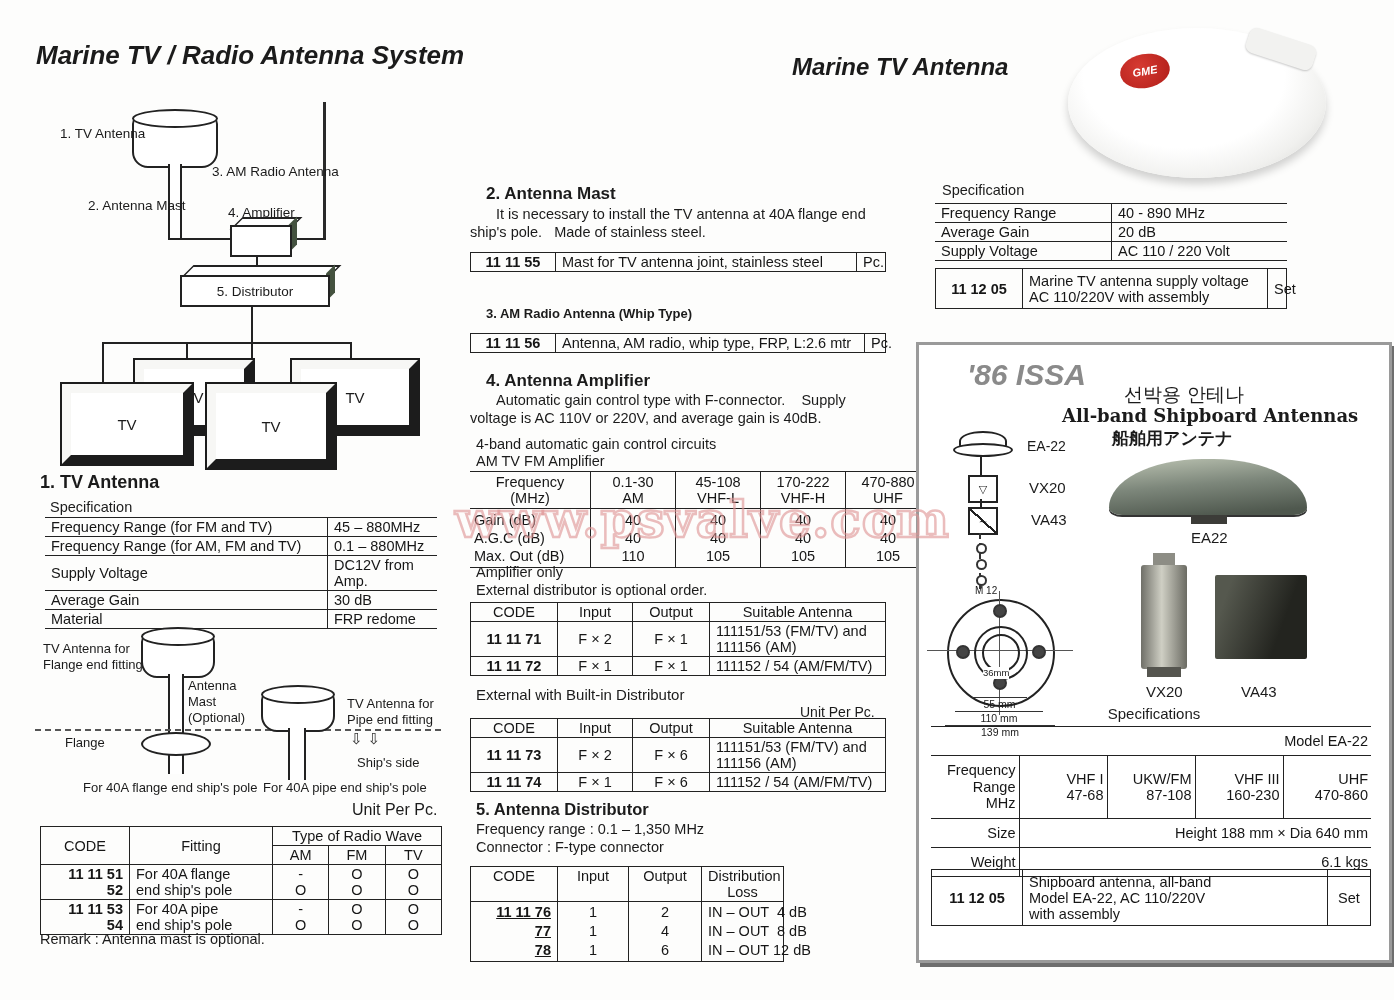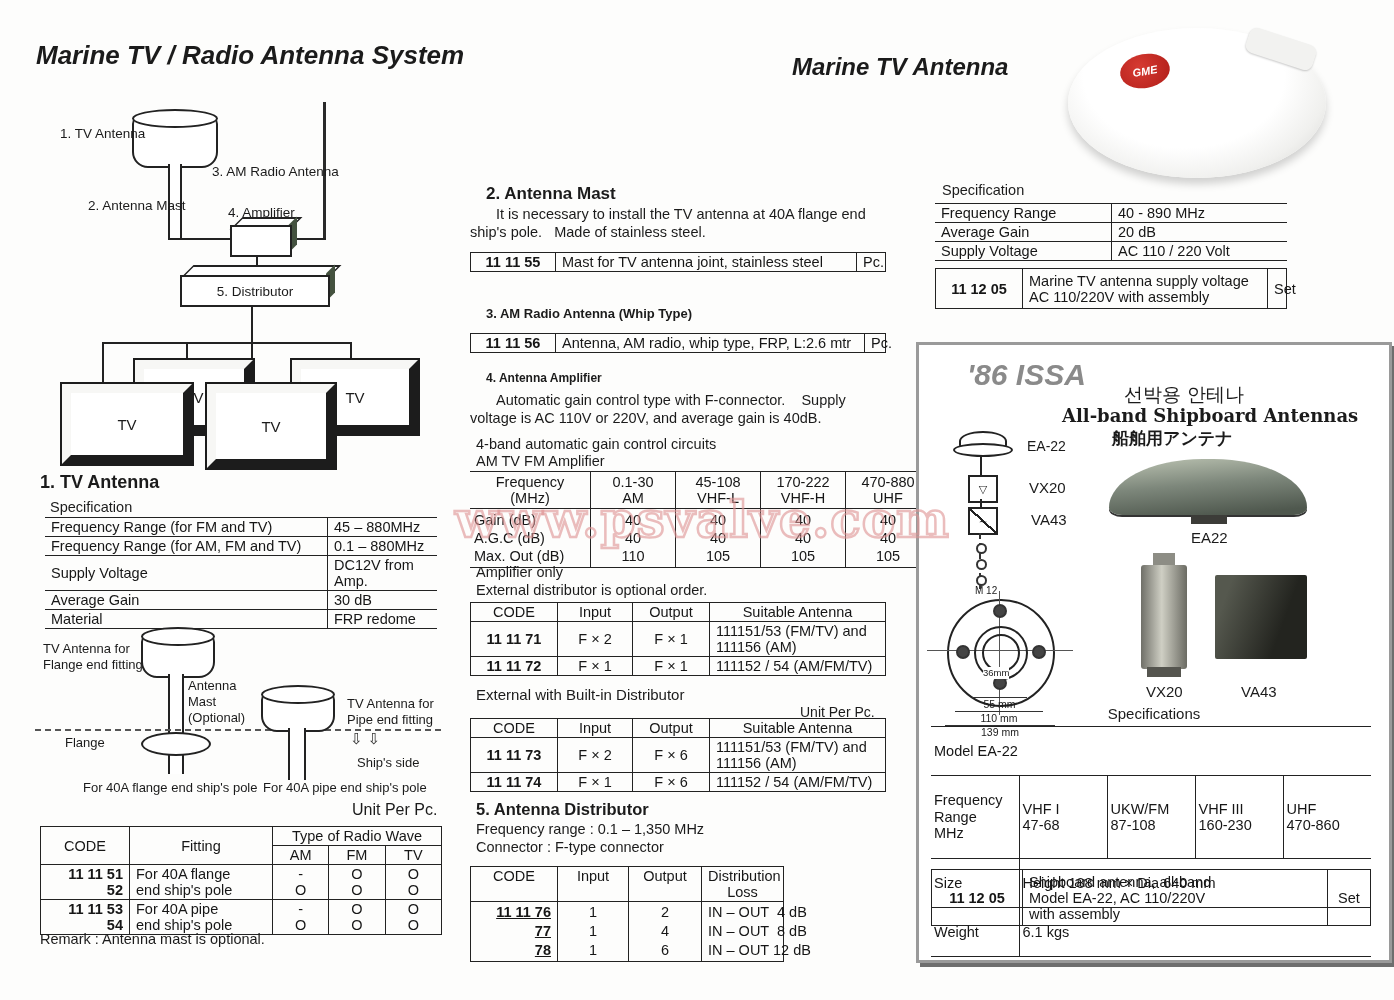--- a/index.html
+++ b/index.html
@@ -23,21 +23,21 @@
   .codecell{font-weight:bold;text-align:center;}
   .unitcell{text-align:center;margin-left:40px;}
   table.band{border-top:1.5px solid #222;border-bottom:1.5px solid #222;}
   table.band td{border-left:1.5px solid #222;text-align:center;padding:2px 4px;vertical-align:top;}
   table.band td:first-child{border-left:none;}
   table.band tr.hdr td{border-bottom:1.5px solid #222;}
   table.band .lcol div{text-align:left;}
   table.band div{line-height:18px;white-space:pre;}
   table.dist td{border:1.5px solid #222;vertical-align:top;}
   table.dist div{line-height:19px;white-space:pre;}
-  table.issa-spec td{border-top:1.5px solid #222;text-align:left;padding:16px 3px;}
+  table.issa-spec td{border-top:1.5px solid #222;text-align:right;padding:6px 3px;}
   table.issa-spec tr.last td{border-bottom:1.5px solid #222;}
   table.issa-spec tr.bands td{border-left:1.5px solid #222;}
   table.issa-spec tr.bands td:first-child{border-left:none;}
   table.issa-spec td.lab{border-right:1.5px solid #222;}
   
   .cyl{position:absolute;border:2px solid #222;background:#fff;border-radius:10px 10px 16px 16px;}
   .cyl .cap{position:absolute;left:-2px;top:-7px;width:100%;height:15px;border:2px solid #222;border-radius:50%;background:#fff;}
   .pole{position:absolute;border-left:2px solid #222;border-right:2px solid #222;background:#fff;}
   .hline{position:absolute;background:#222;height:2px;}
   .vline{position:absolute;background:#222;width:2px;}
@@ -223,21 +223,21 @@
   <table class="tbl grid" style="left:470px;top:333px;width:416px;">
     <tbody>
         <tr>
       <td class="codecell" style="width:72px;">11 11 56</td>
       <td style="width:296px;">Antenna, AM radio, whip type, FRP, L:2.6 mtr</td>
       <td class="unitcell">Pc.</td>
         </tr>
   </tbody>
     </table>
 
-  <div class="t b" style="left:486px;top:371px;font-size:12px;">4. Antenna Amplifier</div>
+  <div class="t b" style="left:486px;top:371px;font-size:17px;">4. Antenna Amplifier</div>
   <div class="t pw" style="left:470px;top:392px;width:420px;font-size:14.5px;text-indent:26px;">Automatic gain control type with F-connector.    Supply
 voltage is AC 110V or 220V, and average gain is 40dB.</div>
   <div class="t" style="left:476px;top:436px;font-size:14.5px;">4-band automatic gain control circuits</div>
   <div class="t" style="left:476px;top:453px;font-size:14.5px;">AM TV FM Amplifier</div>
 
   <table class="tbl band" style="left:470px;top:471px;width:416px;">
     <tbody>
         <tr class="hdr">
       <td style="width:112px;white-space:pre-line;">Frequency
 (MHz)</td>

